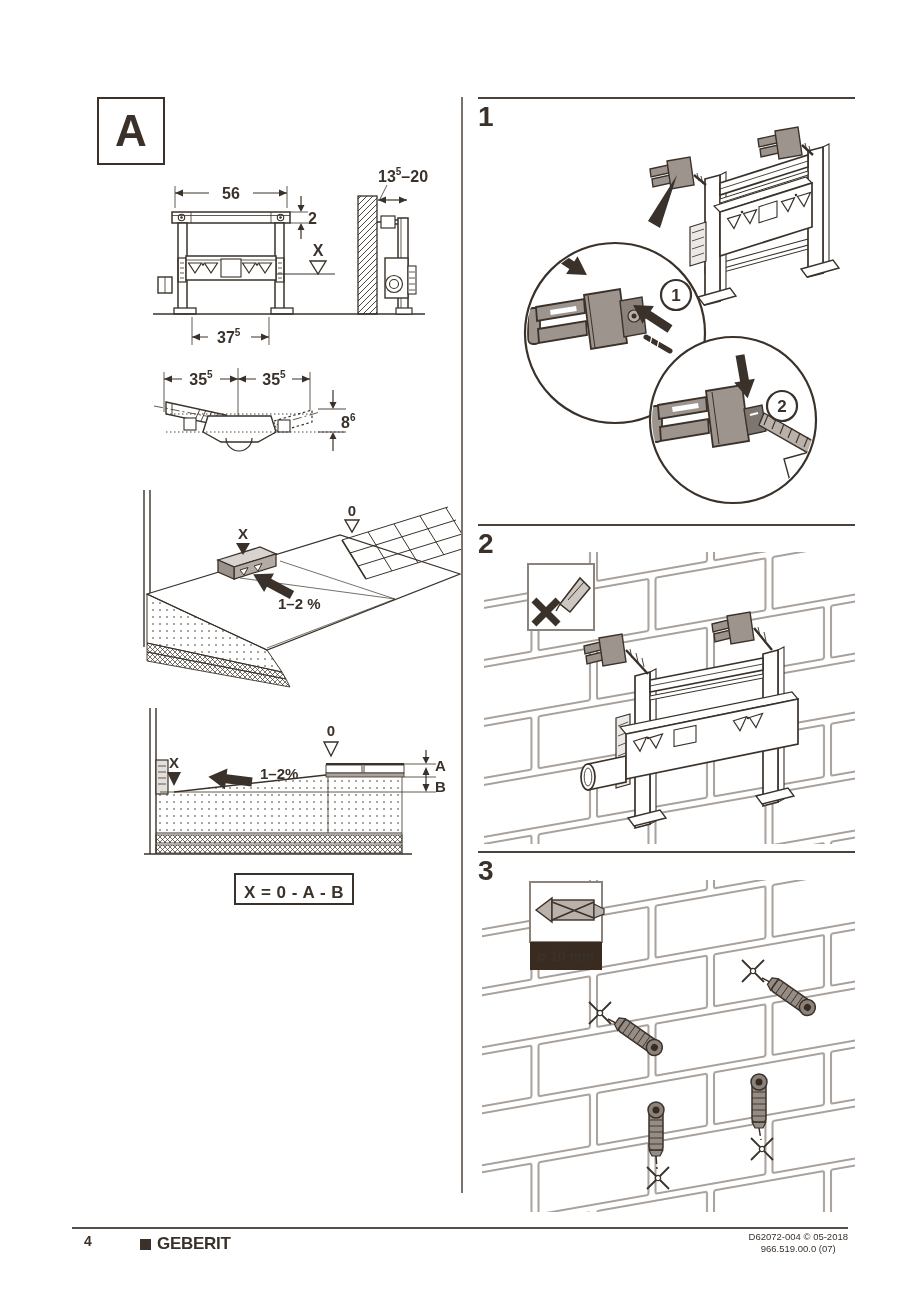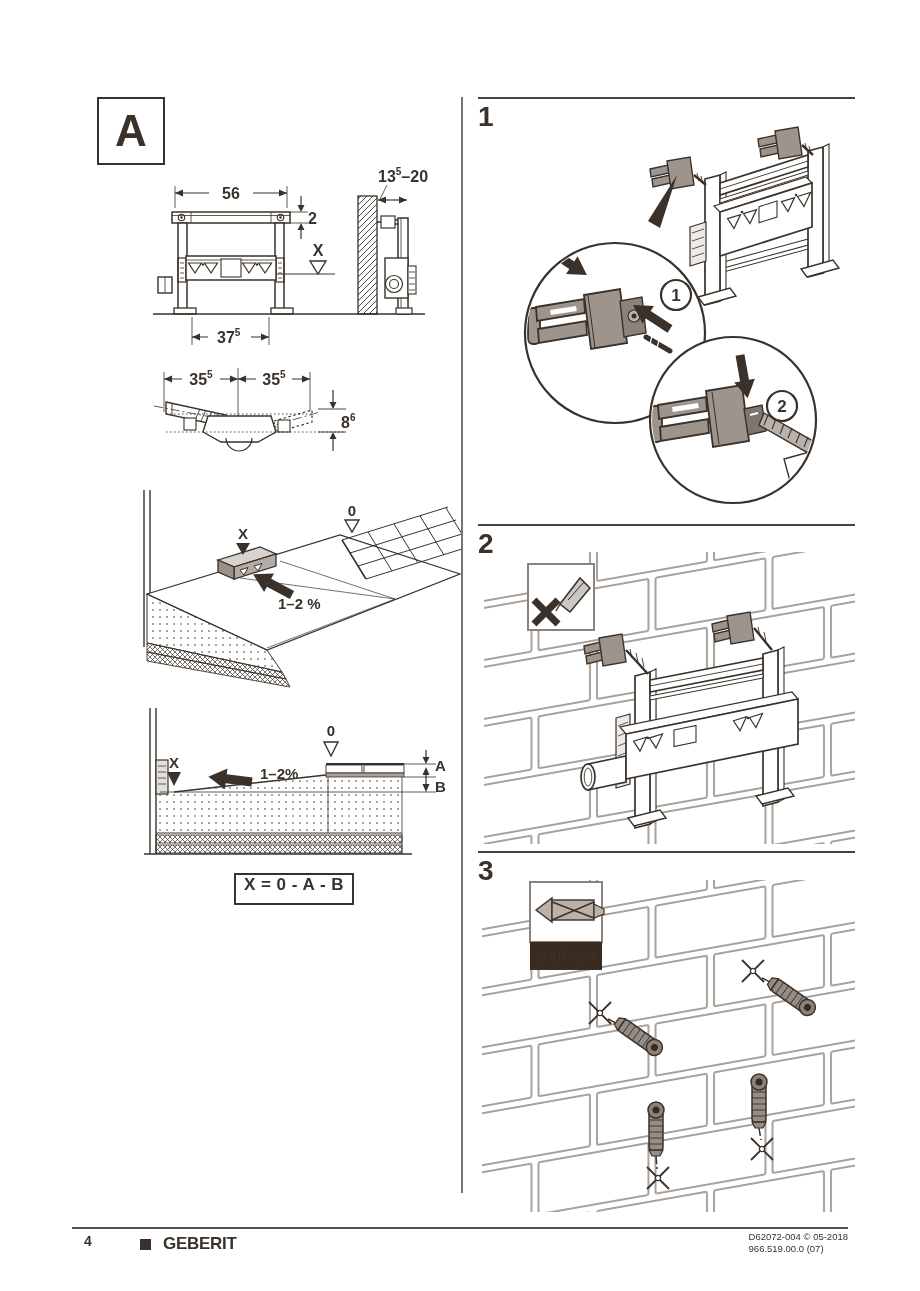--- a/index.html
+++ b/index.html
@@ -7,28 +7,28 @@
         font-family:"Liberation Sans","DejaVu Sans",sans-serif;color:#3a322a;}
   .abs{position:absolute;}
   svg text{font-family:"Liberation Sans","DejaVu Sans",sans-serif;fill:#3a322a;}
   #box-a{left:97px;top:97px;width:64px;height:64px;border:2px solid #3a322a;
          display:flex;align-items:center;justify-content:center;
          font-size:44px;font-weight:bold;}
   .col-divider{left:461px;top:97px;width:2px;height:1096px;background:#7a736d;}
   .step-rule{left:478px;width:377px;height:2px;background:#4a423c;}
   .step-num{left:478px;font-size:28px;font-weight:bold;line-height:30px;}
   #formula-box{left:234px;top:873px;width:116px;height:28px;border:2px solid #3a322a;
-               display:flex;align-items:flex-start;justify-content:center;
+               display:flex;align-items:flex-end;justify-content:center;
                font-size:17px;font-weight:bold;letter-spacing:.5px;}
   #footer-rule{left:72px;top:1227px;width:776px;height:2px;background:#57504a;}
   #footer-page{left:84px;top:1233px;font-size:14px;font-weight:bold;}
-  #footer-logo{left:140px;top:1234px;display:flex;align-items:center;gap:12px;
+  #footer-logo{left:140px;top:1234px;display:flex;align-items:center;gap:6px;
                font-size:17px;font-weight:bold;letter-spacing:-.3px;}
   #footer-logo .sq{width:11px;height:11px;background:#3a322a;display:inline-block;}
-  #footer-refs{right:72px;top:1231px;font-size:9.5px;line-height:12px;text-align:left;}
+  #footer-refs{right:72px;top:1231px;font-size:9.5px;line-height:12px;text-align:center;}
 </style>
 </head>
 <body>
 
 <div id="page">
 
   <div id="box-a" class="abs">
     <span>A</span>
   </div>
 

